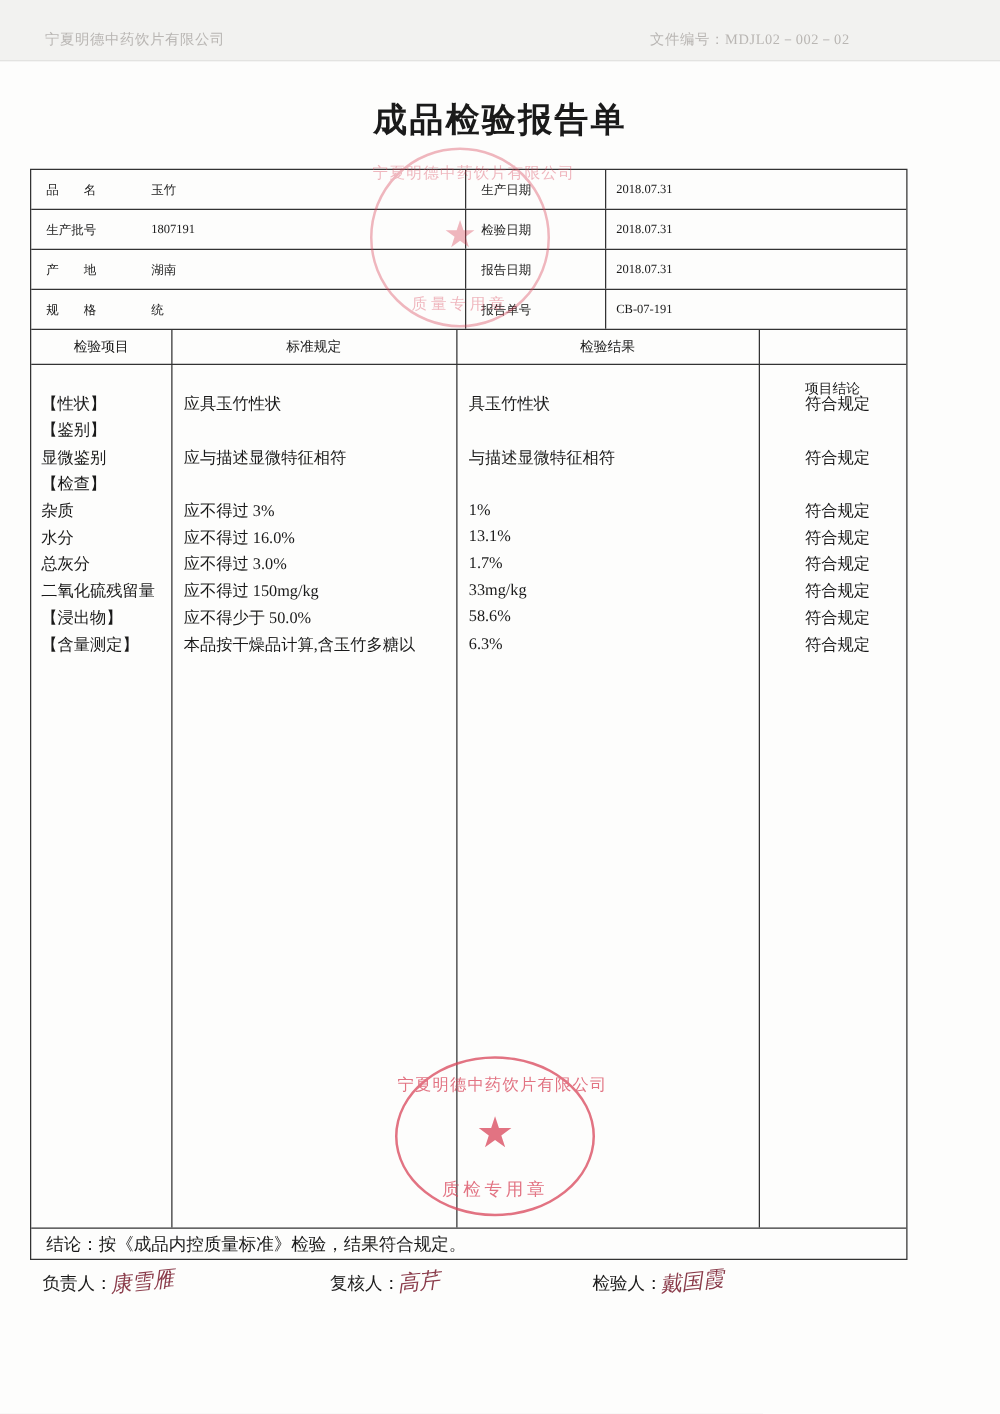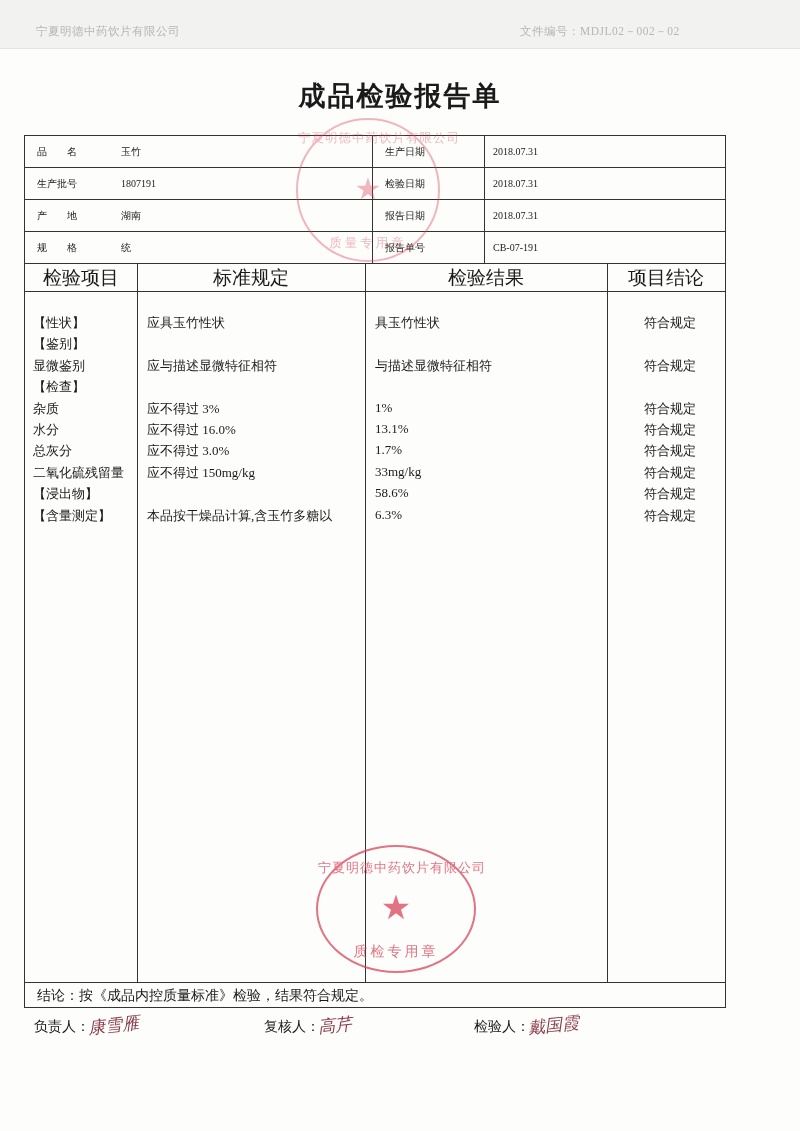--- a/index.html
+++ b/index.html
@@ -107,27 +107,27 @@
     height: 28px;
     display: flex;
     border-bottom: 1px solid #333;
     box-sizing: border-box;
   }
   .rt-head .h {
     box-sizing: border-box;
     display: flex;
     align-items: center;
     justify-content: center;
-    font-size: 19px;
+    font-size: 11px;
     height: 100%;
   }
   .c1 { width: 112px; }
   .c2 { width: 228px; }
   .c3 { width: 242px; }
-  .c4 { flex: 1; }
+  .c4 { flex: 1; margin-top: 33px; }
 
   
   .vline {
     position: absolute;
     top: 128px;
     width: 0;
     border-left: 1px solid #333;
     height: 718px;
   }
   .v1 { left: 112px; }
@@ -370,20 +370,21 @@
         <div class="b-con">符合规定</div>
       </div>
       <div class="brow">
         <div class="b-item">二氧化硫残留量</div>
         <div class="b-std">应不得过 150mg/kg</div>
         <div class="b-res">33mg/kg</div>
         <div class="b-con">符合规定</div>
       </div>
       <div class="brow">
         <div class="b-item">【浸出物】</div>
+        <div class="b-std">应不得少于 50.0%</div>
         <div class="b-res">58.6%</div>
         <div class="b-con">符合规定</div>
       </div>
       <div class="brow">
         <div class="b-item">【含量测定】</div>
         <div class="b-std">本品按干燥品计算,含玉竹多糖以</div>
         <div class="b-res">6.3%</div>
         <div class="b-con">符合规定</div>
       </div>
     </div>

